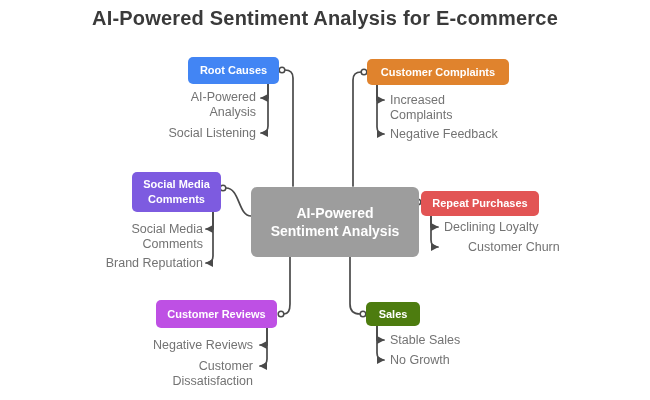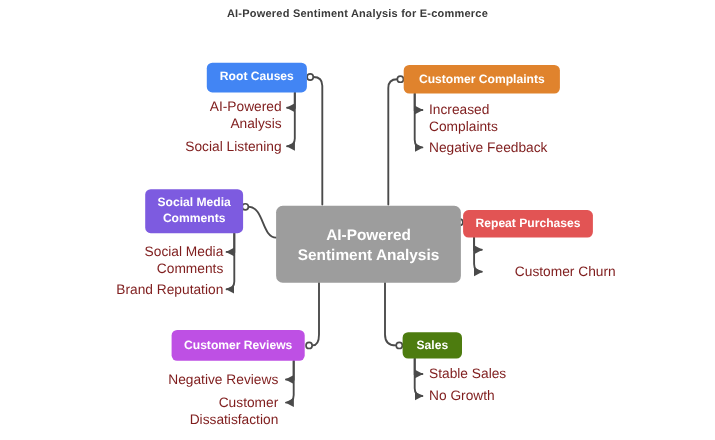--- a/index.html
+++ b/index.html
@@ -2,31 +2,31 @@
 <html><head>
 <meta charset="utf-8">
 <style>
   html,body{margin:0;padding:0;background:#fff;}
   .canvas{
     position:relative;width:650px;height:400px;background:#fff;overflow:hidden;
     font-family:"Liberation Sans",sans-serif;
   }
   .title{
     position:absolute;left:0;top:7px;width:650px;text-align:center;
-    font-size:10px;font-weight:bold;color:#3a3a3a;letter-spacing:.2px;
+    font-size:20px;font-weight:bold;color:#3a3a3a;letter-spacing:.2px;
   }
   svg.connector-layer{position:absolute;left:0;top:0;}
   .node{
     position:absolute;display:flex;align-items:center;justify-content:center;
     color:#fff;font-weight:bold;font-size:11px;line-height:15px;text-align:center;
     border-radius:5px;box-sizing:border-box;
   }
   .node.central{font-size:14px;line-height:18px;border-radius:6px;padding:0 12px;}
   .sublabel{
-    position:absolute;color:#7f1d1d;font-size:12.5px;line-height:14.5px;
+    position:absolute;color:#737373;font-size:12.5px;line-height:14.5px;
   }
   .sublabel.right-align{text-align:right;}
   .nowrap{white-space:nowrap;}
 </style>
 </head>
 <body>
 
 <div class="canvas">
 
   <svg class="connector-layer" width="650" height="400" viewBox="0 0 650 400">
@@ -90,20 +90,21 @@
 
   <div class="sublabel right-align" style="right:394px;top:90px;width:85px;">AI-Powered Analysis</div>
   <div class="sublabel right-align nowrap" style="right:394px;top:126px;">Social Listening</div>
 
   <div class="sublabel" style="left:390px;top:93px;width:80px;">Increased Complaints</div>
   <div class="sublabel nowrap" style="left:390px;top:127px;">Negative Feedback</div>
 
   <div class="sublabel right-align" style="right:447px;top:222px;width:85px;">Social Media Comments</div>
   <div class="sublabel right-align nowrap" style="right:447px;top:256px;">Brand Reputation</div>
 
+  <div class="sublabel nowrap" style="left:444px;top:220px;">Declining Loyalty</div>
   <div class="sublabel nowrap" style="left:468px;top:240px;">Customer Churn</div>
 
   <div class="sublabel right-align nowrap" style="right:397px;top:338px;">Negative Reviews</div>
   <div class="sublabel right-align" style="right:397px;top:359px;width:95px;">Customer Dissatisfaction</div>
 
   <div class="sublabel nowrap" style="left:390px;top:333px;">Stable Sales</div>
   <div class="sublabel nowrap" style="left:390px;top:353px;">No Growth</div>
 
 </div>
 

